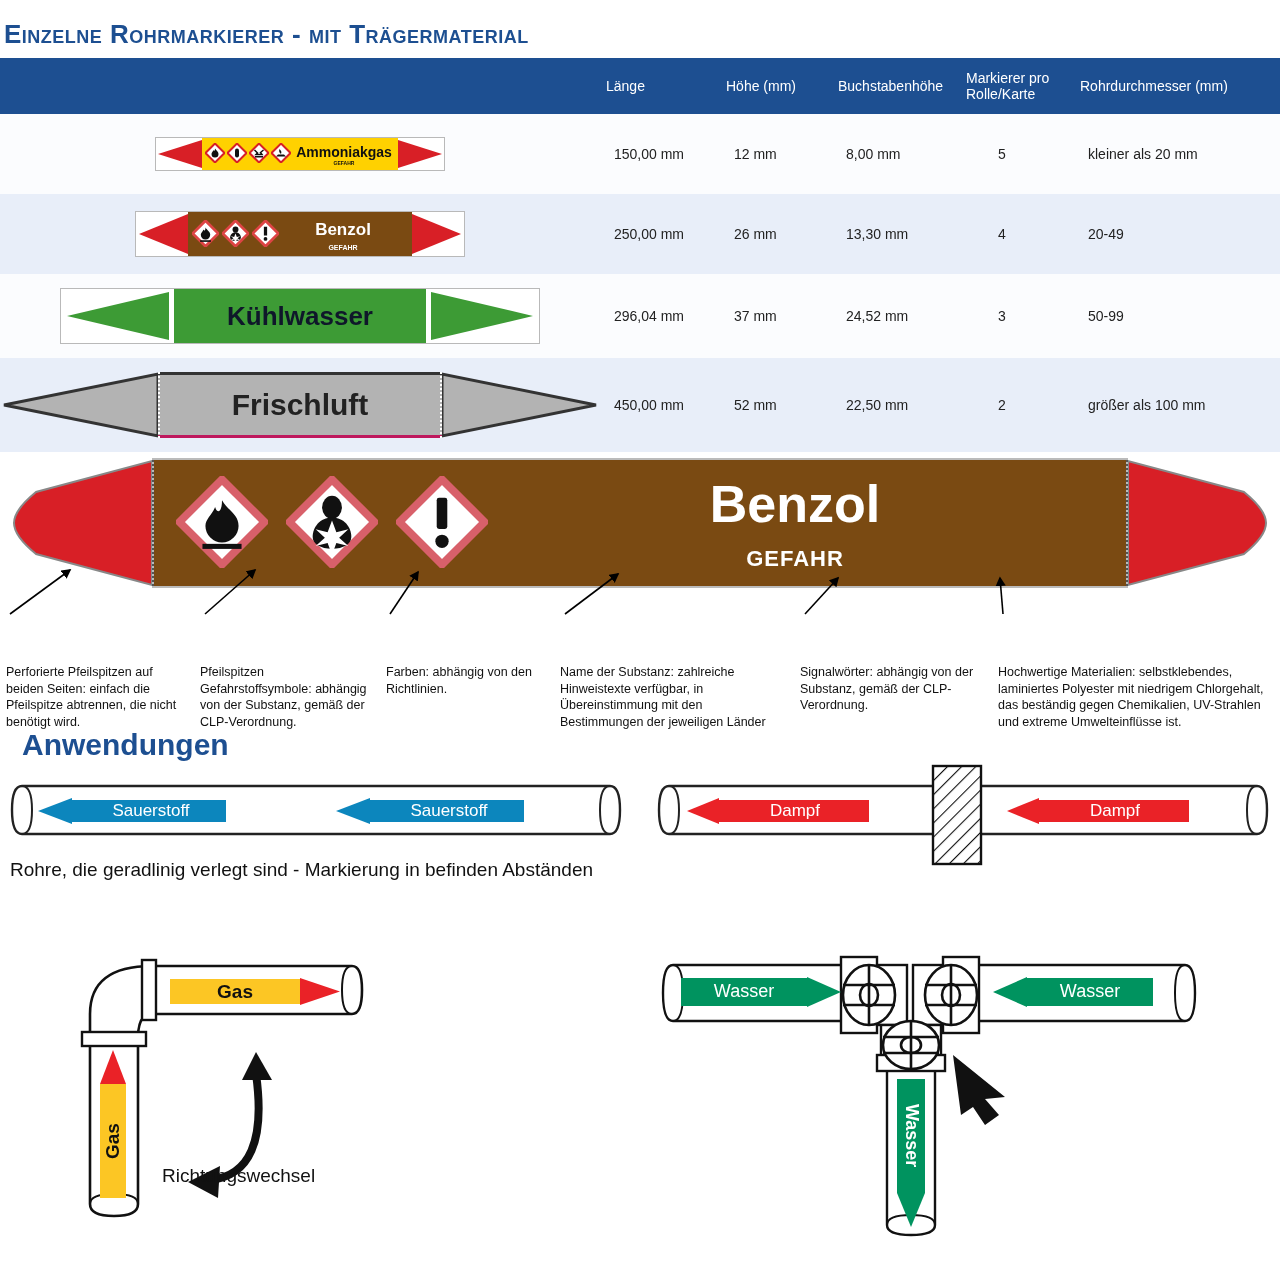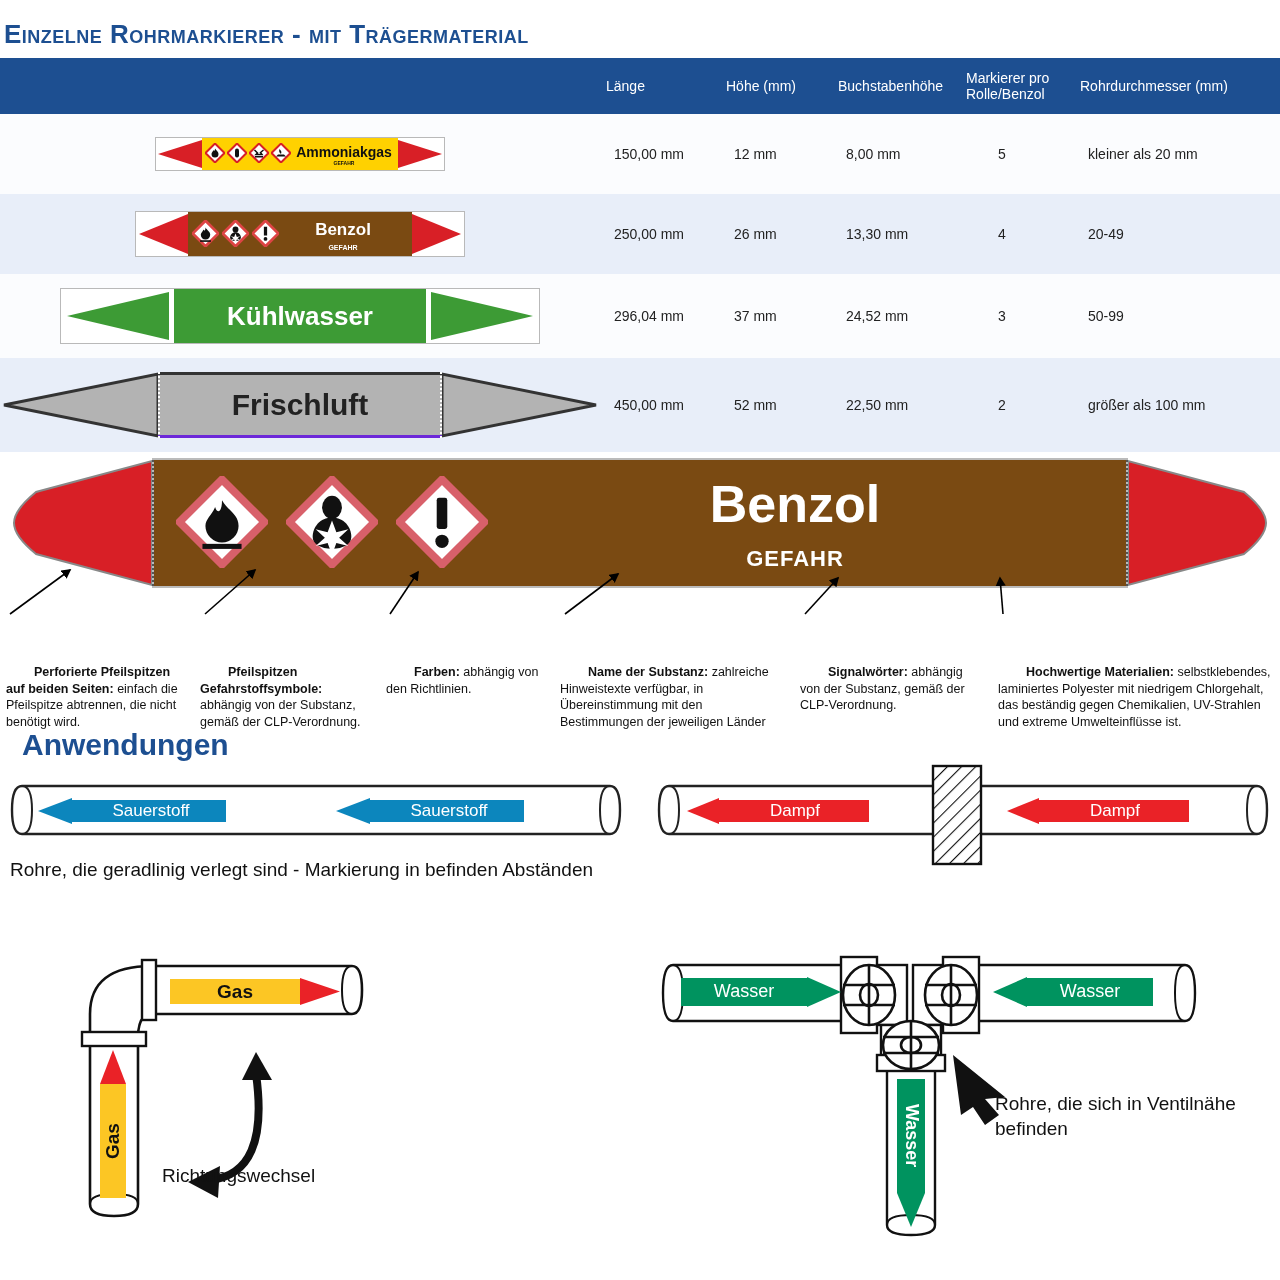--- a/index.html
+++ b/index.html
@@ -66,21 +66,21 @@
   .pictos{ position:absolute; display:flex; align-items:center; }
   .picto{ position:relative; display:inline-block; }
   .picto svg{ display:block; width:100%; height:100%; }
 
   
   .bigwrap{ position:relative; width:1280px; height:150px; }
 
   
   .callouts{ position:relative; width:1280px; height:120px; }
   .callout{ position:absolute; font-size:12.5px; line-height:1.32; color:#111; }
-  .callout .lead{ font-weight:bold;margin-left:28px; }
+  .callout .lead{ font-weight:normal; }
 
   
   .anw-title{
     color:#1d4f91; font-weight:bold; font-size:30px;
     padding:6px 16px 0 22px;
   }
   .apps{ position:relative; width:1280px; height:460px; }
   .app-caption{ font-size:19px; line-height:1.3; color:#111; }
 
   .lbl{
@@ -101,21 +101,21 @@
 
 <div class="page-title">Einzelne Rohrmarkierer - mit Trägermaterial</div>
 
 <table class="spec-table">
   <thead>
     <tr>
       <th class="col-sample"></th>
       <th class="col-laenge">Länge</th>
       <th class="col-hoehe">Höhe (mm)</th>
       <th class="col-buch">Buchstabenhöhe</th>
-      <th class="col-rolle">Markierer pro Rolle/Benzol</th>
+      <th class="col-rolle">Markierer pro Rolle/Karte</th>
       <th class="col-durch">Rohrdurchmesser (mm)</th>
     </tr>
   </thead>
   <tbody>
 
     <tr>
       <td class="sample-cell">
         <div class="marker" id="mk0" style="width:290px;height:34px;">
           <div class="tip" style="left:0;width:46px;">
             <svg viewBox="0 0 46 34" preserveAspectRatio="none">
@@ -225,21 +225,21 @@
             <svg viewBox="0 0 110 56" preserveAspectRatio="none">
                 <polygon points="108,3 108,53 6,28" fill="#3d9b35"></polygon>
               </svg>
           </div>
           <div class="tip" style="right:0;width:110px;">
             <svg viewBox="0 0 110 56" preserveAspectRatio="none">
                 <polygon points="2,3 2,53 104,28" fill="#3d9b35"></polygon>
               </svg>
           </div>
           <div class="m-body" style="left:113px;right:113px;background:#3d9b35;">
-            <div class="m-title" style="color:#ffffff;font-size:26px;">Kühlwasser</div>
+            <div class="m-title" style="color:#0f172a;font-size:26px;">Kühlwasser</div>
           </div>
         </div>
       </td>
       <td>296,04 mm</td>
       <td>37 mm</td>
       <td>24,52 mm</td>
       <td style="text-align:center;padding-right:44px;">3</td>
       <td>50-99</td>
     </tr>
 
@@ -249,21 +249,21 @@
           <div class="tip" style="left:0;width:160px;">
             <svg viewBox="0 0 160 66" preserveAspectRatio="none">
                 <polygon points="158,2 158,64 4,33" fill="#b3b3b3" stroke="#333" stroke-width="3"></polygon>
               </svg>
           </div>
           <div class="tip" style="right:0;width:160px;">
             <svg viewBox="0 0 160 66" preserveAspectRatio="none">
                 <polygon points="2,2 2,64 156,33" fill="#b3b3b3" stroke="#333" stroke-width="3"></polygon>
               </svg>
           </div>
-          <div class="m-body" style="left:158px;right:158px;background:#b3b3b3;border-top:3px solid #333;border-bottom:3px solid #6d28d9;">
+          <div class="m-body" style="left:158px;right:158px;background:#b3b3b3;border-top:3px solid #333;border-bottom:3px solid #be185d;">
             <div class="m-title" style="color:#222;font-size:30px;">Frischluft</div>
           </div>
           <div style="position:absolute;left:158px;top:0;bottom:0;border-left:2px dotted #fff;"></div>
           <div style="position:absolute;right:158px;top:0;bottom:0;border-left:2px dotted #fff;"></div>
         </div>
       </td>
       <td>450,00 mm</td>
       <td>52 mm</td>
       <td>22,50 mm</td>
       <td style="text-align:center;padding-right:44px;">2</td>
@@ -516,15 +516,14 @@
     </div>
 
     <div style="position:absolute;left:241px;top:132px;width:30px;height:148px;">
       <svg viewBox="0 0 30 148" style="position:absolute;left:0;top:0;width:30px;height:148px;">
         <rect x="1" y="0" width="28" height="114" fill="#00935f"></rect>
         <polygon points="15,148 1,114 29,114" fill="#00935f"></polygon>
       </svg>
       <span class="vert-label" style="left:0;top:0;width:30px;height:114px;color:#fff;font-size:18px;">Wasser</span>
     </div>
   </div>
-  <div class="app-caption" style="position:absolute;left:995px;top:330px;width:280px;">Rohre, die sich in Ventilnähe befinden</div>
 
 </div>
 
 </body></html>

